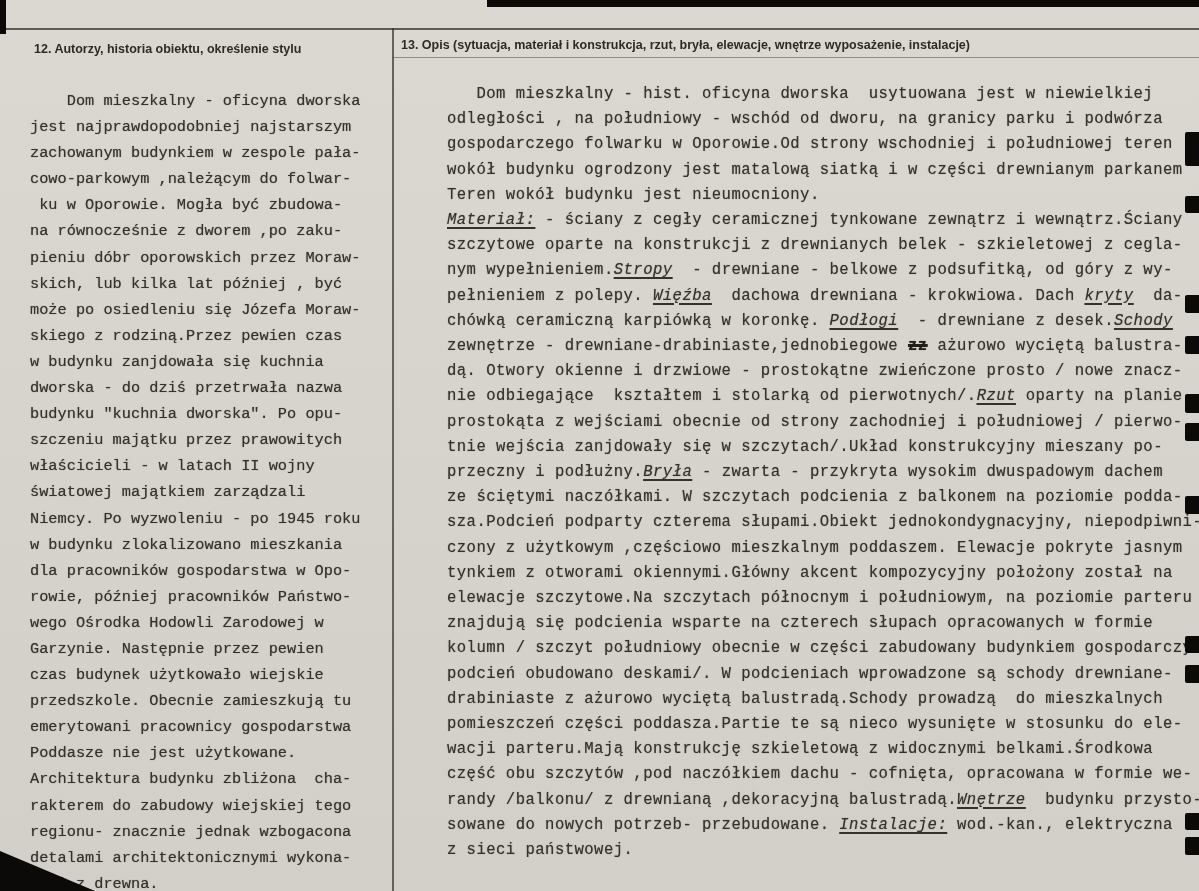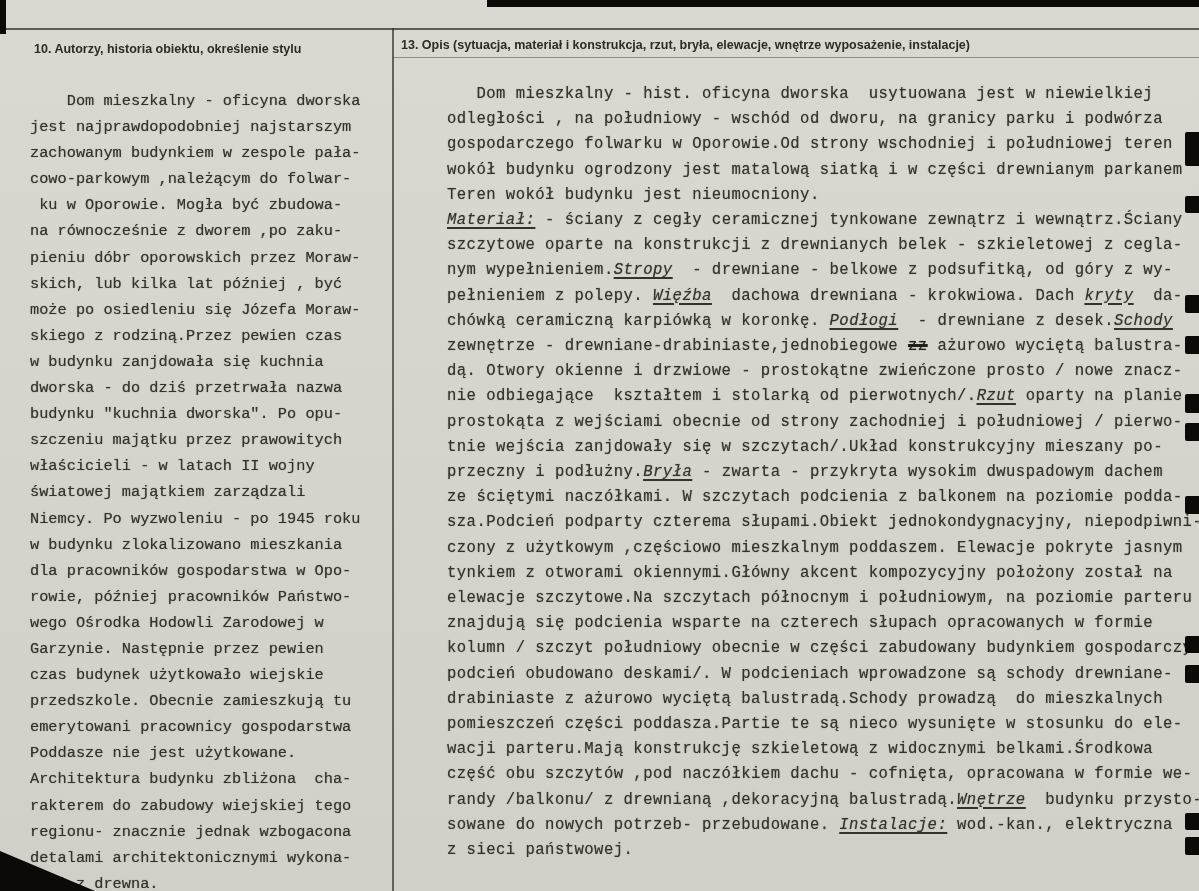--- a/index.html
+++ b/index.html
@@ -62,41 +62,42 @@
   .tline u{
     text-decoration:underline;
     text-underline-offset:3px;
     text-decoration-thickness:1.5px;
     font-style:italic;
   }
   .tline s{
     text-decoration:line-through;
     text-decoration-thickness:3px;
     color:#221f1b;
+    font-weight:bold;
   }
   
   .artifact{position:absolute;background:#0b0a09;}
   .strip-top{left:487px;top:0;right:0;height:7px;}
   .corner-tl{left:0;top:0;width:6px;height:34px;}
   .edge-mark{right:0;width:14px;border-radius:2px 0 0 2px;}
   .corner-bl{
     left:0;bottom:0;width:95px;height:40px;
     clip-path:polygon(0 0,0 100%,100% 100%);
   }
 </style>
 </head>
 <body>
 
 <div class="page">
 
   <div class="rule-top"></div>
   <div class="divider"></div>
   <div class="rule-h13"></div>
 
-  <div class="h12">10. Autorzy, historia obiektu, określenie stylu</div>
+  <div class="h12">12. Autorzy, historia obiektu, określenie stylu</div>
   <div class="h13">13. Opis (sytuacja, materiał i konstrukcja, rzut, bryła, elewacje, wnętrze wyposażenie, instalacje)</div>
 
   <div class="col12"><div class="tline">    Dom mieszkalny - oficyna dworska</div><div class="tline">jest najprawdopodobniej najstarszym</div><div class="tline">zachowanym budynkiem w zespole pała-</div><div class="tline">cowo-parkowym ,należącym do folwar-</div><div class="tline"> ku w Oporowie. Mogła być zbudowa-</div><div class="tline">na równocześnie z dworem ,po zaku-</div><div class="tline">pieniu dóbr oporowskich przez Moraw-</div><div class="tline">skich, lub kilka lat później , być</div><div class="tline">może po osiedleniu się Józefa Moraw-</div><div class="tline">skiego z rodziną.Przez pewien czas</div><div class="tline">w budynku zanjdowała się kuchnia</div><div class="tline">dworska - do dziś przetrwała nazwa</div><div class="tline">budynku "kuchnia dworska". Po opu-</div><div class="tline">szczeniu majątku przez prawowitych</div><div class="tline">właścicieli - w latach II wojny</div><div class="tline">światowej majątkiem zarządzali</div><div class="tline">Niemcy. Po wyzwoleniu - po 1945 roku</div><div class="tline">w budynku zlokalizowano mieszkania</div><div class="tline">dla pracowników gospodarstwa w Opo-</div><div class="tline">rowie, później pracowników Państwo-</div><div class="tline">wego Ośrodka Hodowli Zarodowej w</div><div class="tline">Garzynie. Następnie przez pewien</div><div class="tline">czas budynek użytkowało wiejskie</div><div class="tline">przedszkole. Obecnie zamieszkują tu</div><div class="tline">emerytowani pracownicy gospodarstwa</div><div class="tline">Poddasze nie jest użytkowane.</div><div class="tline">Architektura budynku zbliżona  cha-</div><div class="tline">rakterem do zabudowy wiejskiej tego</div><div class="tline">regionu- znacznie jednak wzbogacona</div><div class="tline">detalami architektonicznymi wykona-</div><div class="tline">nymi z drewna.</div></div>
   <div class="col13"><div class="tline">   Dom mieszkalny - hist. oficyna dworska  usytuowana jest w niewielkiej</div><div class="tline">odległości , na południowy - wschód od dworu, na granicy parku i podwórza</div><div class="tline">gospodarczego folwarku w Oporowie.Od strony wschodniej i południowej teren</div><div class="tline">wokół budynku ogrodzony jest matalową siatką i w części drewnianym parkanem</div><div class="tline">Teren wokół budynku jest nieumocniony.</div><div class="tline"><u>Materiał:</u> - ściany z cegły ceramicznej tynkowane zewnątrz i wewnątrz.Ściany</div><div class="tline">szczytowe oparte na konstrukcji z drewnianych belek - szkieletowej z cegla-</div><div class="tline">nym wypełnieniem.<u>Stropy</u>  - drewniane - belkowe z podsufitką, od góry z wy-</div><div class="tline">pełnieniem z polepy. <u>Więźba</u>  dachowa drewniana - krokwiowa. Dach <u>kryty</u>  da-</div><div class="tline">chówką ceramiczną karpiówką w koronkę. <u>Podłogi</u>  - drewniane z desek.<u>Schody</u></div><div class="tline">zewnętrze - drewniane-drabiniaste,jednobiegowe <s>zz</s> ażurowo wyciętą balustra-</div><div class="tline">dą. Otwory okienne i drzwiowe - prostokątne zwieńczone prosto / nowe znacz-</div><div class="tline">nie odbiegające  kształtem i stolarką od pierwotnych/.<u>Rzut</u> oparty na planie</div><div class="tline">prostokąta z wejściami obecnie od strony zachodniej i południowej / pierwo-</div><div class="tline">tnie wejścia zanjdowały się w szczytach/.Układ konstrukcyjny mieszany po-</div><div class="tline">przeczny i podłużny.<u>Bryła</u> - zwarta - przykryta wysokim dwuspadowym dachem</div><div class="tline">ze ściętymi naczółkami. W szczytach podcienia z balkonem na poziomie podda-</div><div class="tline">sza.Podcień podparty czterema słupami.Obiekt jednokondygnacyjny, niepodpiwni-</div><div class="tline">czony z użytkowym ,częściowo mieszkalnym poddaszem. Elewacje pokryte jasnym</div><div class="tline">tynkiem z otworami okiennymi.Główny akcent kompozycyjny położony został na</div><div class="tline">elewacje szczytowe.Na szczytach północnym i południowym, na poziomie parteru</div><div class="tline">znajdują się podcienia wsparte na czterech słupach opracowanych w formie</div><div class="tline">kolumn / szczyt południowy obecnie w części zabudowany budynkiem gospodarczym,</div><div class="tline">podcień obudowano deskami/. W podcieniach wprowadzone są schody drewniane-</div><div class="tline">drabiniaste z ażurowo wyciętą balustradą.Schody prowadzą  do mieszkalnych</div><div class="tline">pomieszczeń części poddasza.Partie te są nieco wysunięte w stosunku do ele-</div><div class="tline">wacji parteru.Mają konstrukcję szkieletową z widocznymi belkami.Środkowa</div><div class="tline">część obu szczytów ,pod naczółkiem dachu - cofnięta, opracowana w formie we-</div><div class="tline">randy /balkonu/ z drewnianą ,dekoracyjną balustradą.<u>Wnętrze</u>  budynku przysto-</div><div class="tline">sowane do nowych potrzeb- przebudowane. <u>Instalacje:</u> wod.-kan., elektryczna</div><div class="tline">z sieci państwowej.</div></div>
 
   <div class="artifact strip-top"></div>
   <div class="artifact corner-tl"></div>
   <div class="artifact edge-mark" style="top:132px;height:34px;"></div>
   <div class="artifact edge-mark" style="top:196px;height:17px;"></div>
   <div class="artifact edge-mark" style="top:295px;height:18px;"></div>

